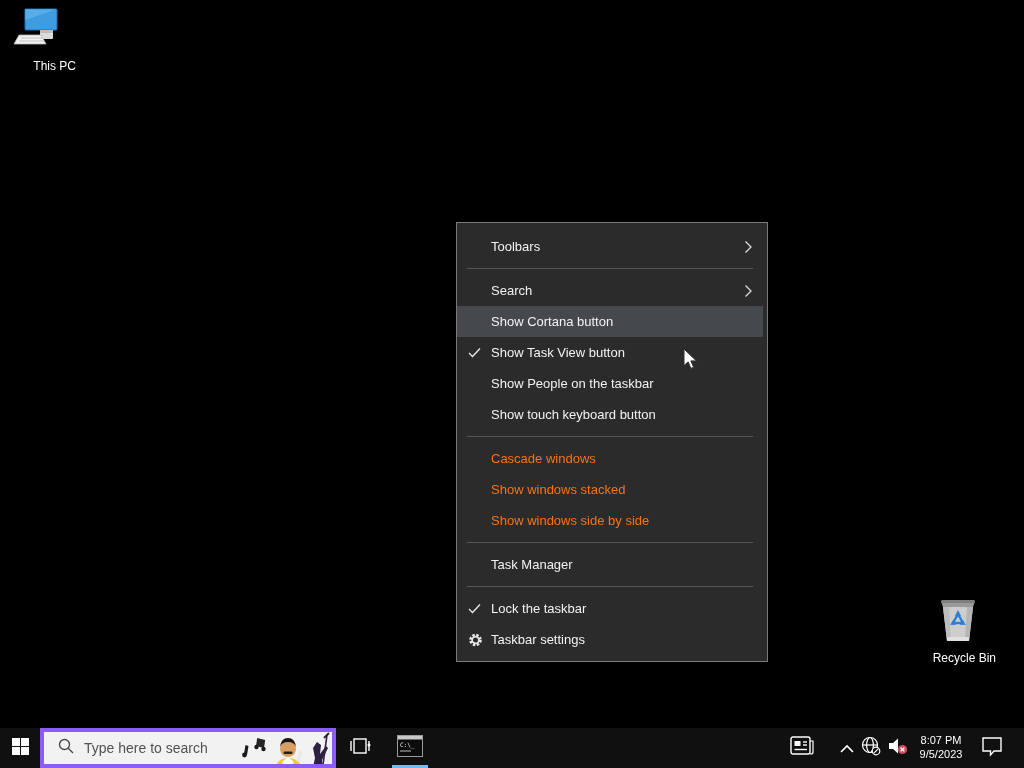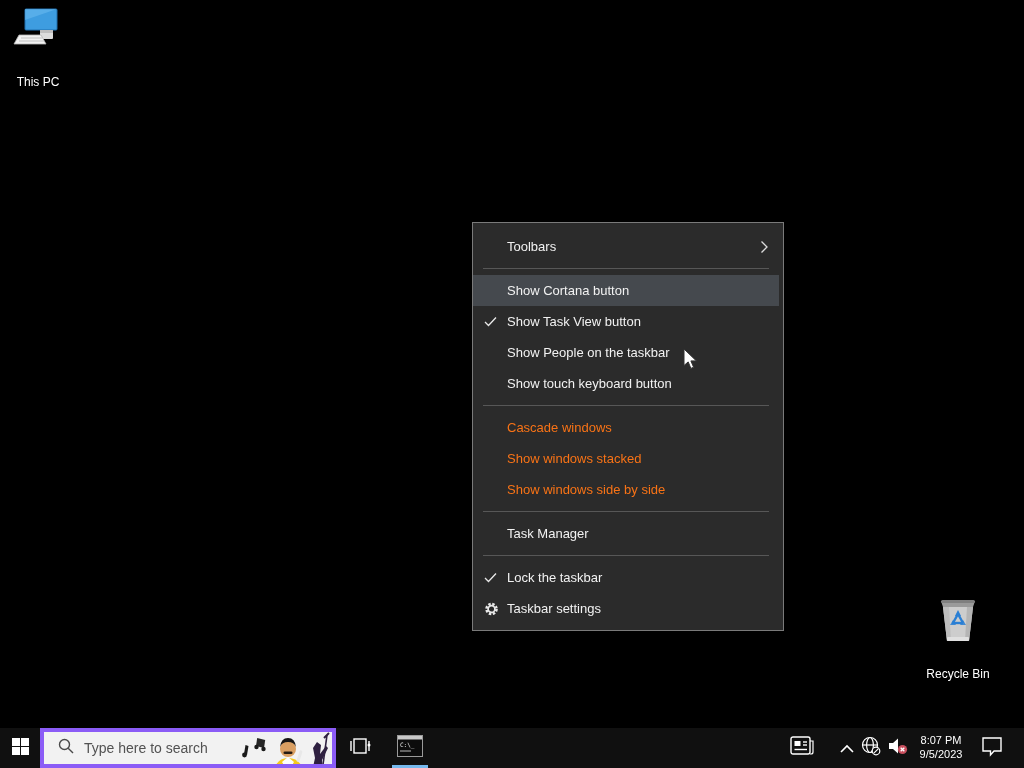--- a/index.html
+++ b/index.html
@@ -6,22 +6,23 @@
   html,body { width:1024px; height:768px; overflow:hidden; }
   body {
     position:relative; background:#000;
     font-family:"Liberation Sans", sans-serif;
     -webkit-font-smoothing:antialiased;
   }
 
   
   .desk-icon { position:absolute; width:76px; text-align:center; cursor:default; }
   .desk-icon .dlabel {
-    margin-top:19px; font-size:12px; color:#fff;
+    margin-top:3px; font-size:12px; color:#fff;
     text-shadow:1px 1px 2px #000, 0 0 3px #000;
+    text-align:right;
   }
   #this-pc { left:0; top:8px; }
   #recycle-bin { left:920px; top:596px; }
 
   
   .taskbar {
     position:absolute; left:0; bottom:0; width:1024px; height:40px;
     background:#101010; z-index:5;
   }
   .tb-btn {
@@ -52,21 +53,21 @@
   .tray-globe { left:858px; width:26px; }
   .tray-speaker { left:884px; width:28px; }
   .clock {
     left:912px; width:58px; flex-direction:column; line-height:1.25;
     color:#fff; font-size:11px; text-align:left;
   }
   .action-center { left:972px; width:40px; }
 
   
   .ctx {
-    position:absolute; left:472px; top:222px; width:312px;
+    position:absolute; left:456px; top:222px; width:312px;
     background:#2b2b2b; border:1px solid #7a7a7a;
     padding:8px 4px 6px 0; z-index:10;
     box-shadow:0 6px 18px rgba(0,0,0,.55);
   }
   .mi {
     position:relative; height:31px; display:flex; align-items:center;
     padding-left:34px; font-size:13px; color:#f2f2f2; cursor:default;
   }
   .mi.hover { background:#45494e; }
   .mi.disabled { color:#f97316;text-align:right; }
@@ -249,20 +250,28 @@
     <span class="lbl">Toolbars</span>
     <span class="chev">
       <svg width="7" height="12" viewBox="0 0 7 12" fill="none" stroke="#dcdcdc" stroke-width="1.3">
           <polyline points="0.5,0.5 6,6 0.5,11.5"></polyline>
         </svg>
     </span>
   </div>
 
   <div class="sep"></div>
 
+  <div class="mi">
+    <span class="lbl">Search</span>
+    <span class="chev">
+      <svg width="7" height="12" viewBox="0 0 7 12" fill="none" stroke="#dcdcdc" stroke-width="1.3">
+          <polyline points="0.5,0.5 6,6 0.5,11.5"></polyline>
+        </svg>
+    </span>
+  </div>
 
 
   <div class="mi hover">
     <span class="lbl">Show Cortana button</span>
   </div>
 
   <div class="mi">
     <span class="check">
       <svg width="13" height="11" viewBox="0 0 13 11" fill="none" stroke="#e8e8e8" stroke-width="1.3">
           <polyline points="1,5.5 4.5,9 12,1"></polyline>

